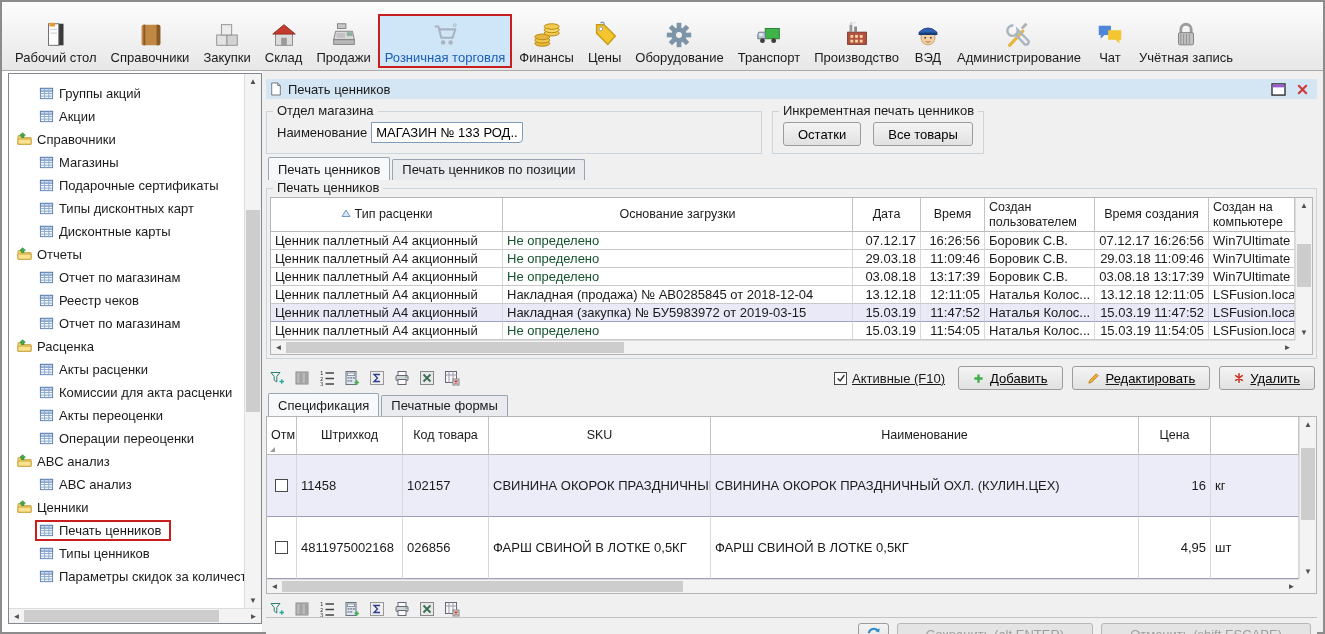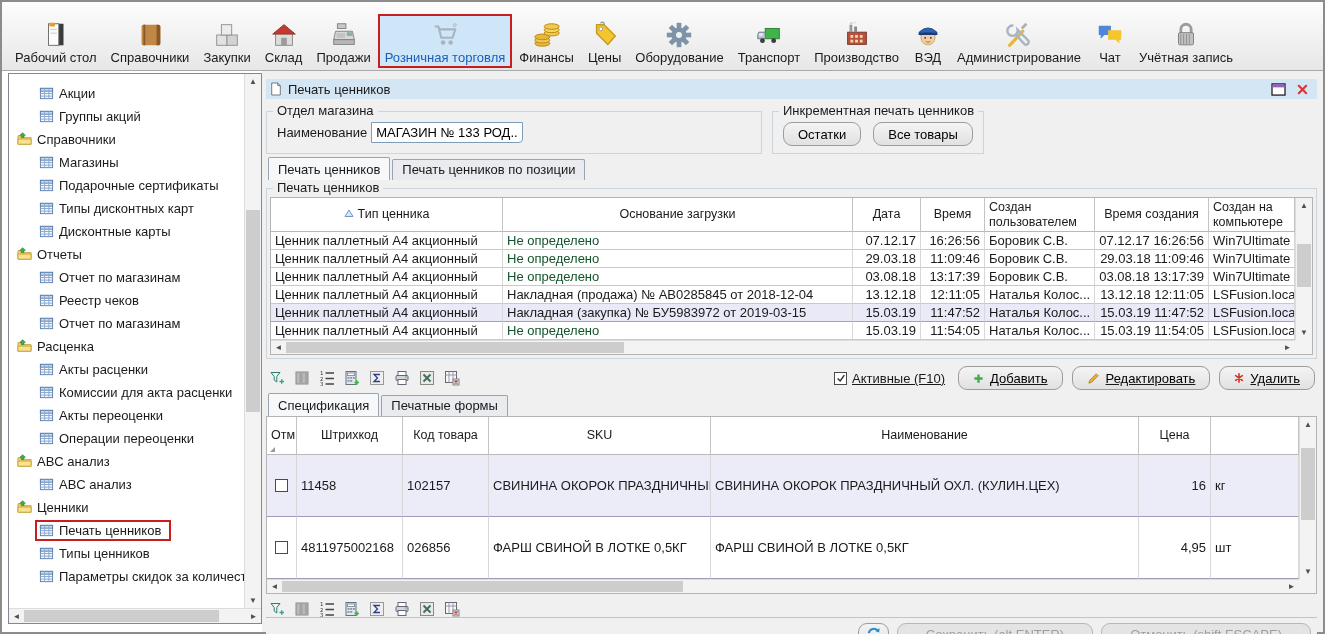--- a/index.html
+++ b/index.html
@@ -39,21 +39,21 @@
   .panel{flex:1;display:flex;flex-direction:column;min-width:0;padding:8px 6px 0 4px;box-sizing:border-box;}
   .panel-title{height:20px;flex:none;background:#d4e5f4;display:flex;align-items:center;gap:6px;padding:0 6px 0 4px;}
   .panel-title .ttl{flex:1;}
   .panel-title .icn svg{display:block;}
   .win-btn{display:flex;align-items:center;justify-content:center;width:18px;height:16px;cursor:default;}
   .form-row{display:flex;gap:10px;margin:6px 0 2px;flex:none;}
   .groupbox{position:relative;border:1px solid #cdd5dc;margin-top:6px;padding:10px 10px 7px;box-sizing:border-box;}
   .group-label{position:absolute;top:-9px;left:6px;background:#f0f0f0;padding:0 4px;white-space:nowrap;}
   .inline{display:flex;align-items:center;gap:4px;}
   .tfield{box-sizing:border-box;width:152px;height:21px;border:1px solid #7f9db9;background:#fff;font-family:"Liberation Sans",sans-serif;font-size:13px;padding:1px 4px;border-radius:0 0 4px 0;}
-  .btn{height:24px;box-sizing:border-box;padding:0 14px;background:linear-gradient(#f4f4f4,#e1e1e1);border:1px solid #9c9c9c;border-radius:9px;display:inline-flex;align-items:center;gap:6px;font-family:"Liberation Sans",sans-serif;font-size:13px;cursor:default;}
+  .btn{height:24px;box-sizing:border-box;padding:0 14px;background:linear-gradient(#f4f4f4,#e1e1e1);border:1px solid #9c9c9c;border-radius:3px;display:inline-flex;align-items:center;gap:6px;font-family:"Liberation Sans",sans-serif;font-size:13px;cursor:default;}
   .btn .icn svg{display:block;}
   .tabs{display:flex;align-items:flex-end;height:24px;flex:none;padding-left:2px;}
   .tab{border:1px solid #98a4b2;border-bottom:none;padding:2px 9px 3px;background:#e9ebee;margin-right:2px;border-radius:2px 2px 0 0;white-space:nowrap;cursor:default;}
   .tab.active{background:#f7f8f9;padding-top:4px;}
   
   .tablegroup{position:relative;border:1px solid #cdd5dc;margin-top:8px;padding:8px 3px 3px;flex:none;}
   .twrap{display:grid;grid-template-columns:minmax(0,1fr) 17px;border:1px solid #b4b4b4;background:#fff;}
   .t1-grid{display:grid;grid-template-columns:232px 350px 68px 64px 110px 114px minmax(0,1fr);}
   .t2-grid{display:grid;grid-template-columns:30px 106px 86px 222px minmax(0,1fr) 72px 88px;}
   .th{border-right:1px solid #c3c3c3;border-bottom:1px solid #b9b9b9;background:#fff;display:flex;align-items:center;justify-content:center;gap:4px;text-align:center;font-size:12.5px;padding:2px 4px;line-height:1.15;box-sizing:border-box;overflow:hidden;white-space:pre-line;}
@@ -323,31 +323,31 @@
                 </svg></span>
             </div>
             <div class="tree-item lvl1">
               <span class="icn ">
                 <svg viewBox="0 0 16 16">
                   <rect x="1.5" y="2.5" width="13" height="11" fill="#f3f7fc" stroke="#5b7fae"></rect>
                   <rect x="1.5" y="2.5" width="13" height="3" fill="#c9d9ef" stroke="#5b7fae"></rect>
                   <path d="M6 2.5 V13.5 M10.5 2.5 V13.5 M1.5 8 H14.5 M1.5 10.8 H14.5" stroke="#8aa8cc" fill="none"></path>
                 </svg>
               </span>
+              <span>Группы акций</span>
+            </div>
+            <div class="tree-item lvl1">
+              <span class="icn ">
+                <svg viewBox="0 0 16 16">
+                  <rect x="1.5" y="2.5" width="13" height="11" fill="#f3f7fc" stroke="#5b7fae"></rect>
+                  <rect x="1.5" y="2.5" width="13" height="3" fill="#c9d9ef" stroke="#5b7fae"></rect>
+                  <path d="M6 2.5 V13.5 M10.5 2.5 V13.5 M1.5 8 H14.5 M1.5 10.8 H14.5" stroke="#8aa8cc" fill="none"></path>
+                </svg>
+              </span>
               <span>Акции</span>
-            </div>
-            <div class="tree-item lvl1">
-              <span class="icn ">
-                <svg viewBox="0 0 16 16">
-                  <rect x="1.5" y="2.5" width="13" height="11" fill="#f3f7fc" stroke="#5b7fae"></rect>
-                  <rect x="1.5" y="2.5" width="13" height="3" fill="#c9d9ef" stroke="#5b7fae"></rect>
-                  <path d="M6 2.5 V13.5 M10.5 2.5 V13.5 M1.5 8 H14.5 M1.5 10.8 H14.5" stroke="#8aa8cc" fill="none"></path>
-                </svg>
-              </span>
-              <span>Группы акций</span>
             </div>
             <div class="tree-item lvl0">
               <span class="icn ">
                 <svg viewBox="0 0 16 16">
                   <path d="M1 5 L1 13 L15 13 L15 6 L8 6 L6 4 L1 4 Z" fill="#f6d46a" stroke="#c9a23e"></path>
                   <path d="M1 7.5 L15 7.5 L15 13 L1 13 Z" fill="#fbe28e" stroke="#c9a23e"></path>
                   <path d="M4.5 6 L4.5 3.5 L3 3.5 L6 0.8 L9 3.5 L7.5 3.5 L7.5 6 Z" fill="#3fae49" stroke="#2b7d33" stroke-width="0.6"></path>
                 </svg>
               </span>
               <span>Справочники</span>
@@ -605,21 +605,21 @@
           <div class="tab active">Печать ценников</div>
           <div class="tab">Печать ценников по позиции</div>
         </div>
 
       <div class="tablegroup">
         <span class="group-label">Печать ценников</span>
         <div class="twrap" style="grid-template-rows:34px 108px 14px;">
           <div class="t1-grid t1-head" id="t1-head" style="grid-column:1;grid-row:1;">
               <div class="th"><span class="icn "><svg viewBox="0 0 10 9" width="10" height="9">
                     <path d="M5 1 L9 7.5 L1 7.5 Z" fill="#d7e6f5" stroke="#7296c8"></path>
-                  </svg></span><span>Тип ценника</span></div>
+                  </svg></span><span>Тип расценки</span></div>
               <div class="th"><span>Основание загрузки</span></div>
               <div class="th"><span>Дата</span></div>
               <div class="th"><span>Время</span></div>
               <div class="th left"><span>Создан
 пользователем</span></div>
               <div class="th"><span>Время создания</span></div>
               <div class="th left"><span>Создан на
 компьютере</span></div>
             </div>
           <div id="t1-body" style="grid-column:1;grid-row:2;overflow:hidden;">

